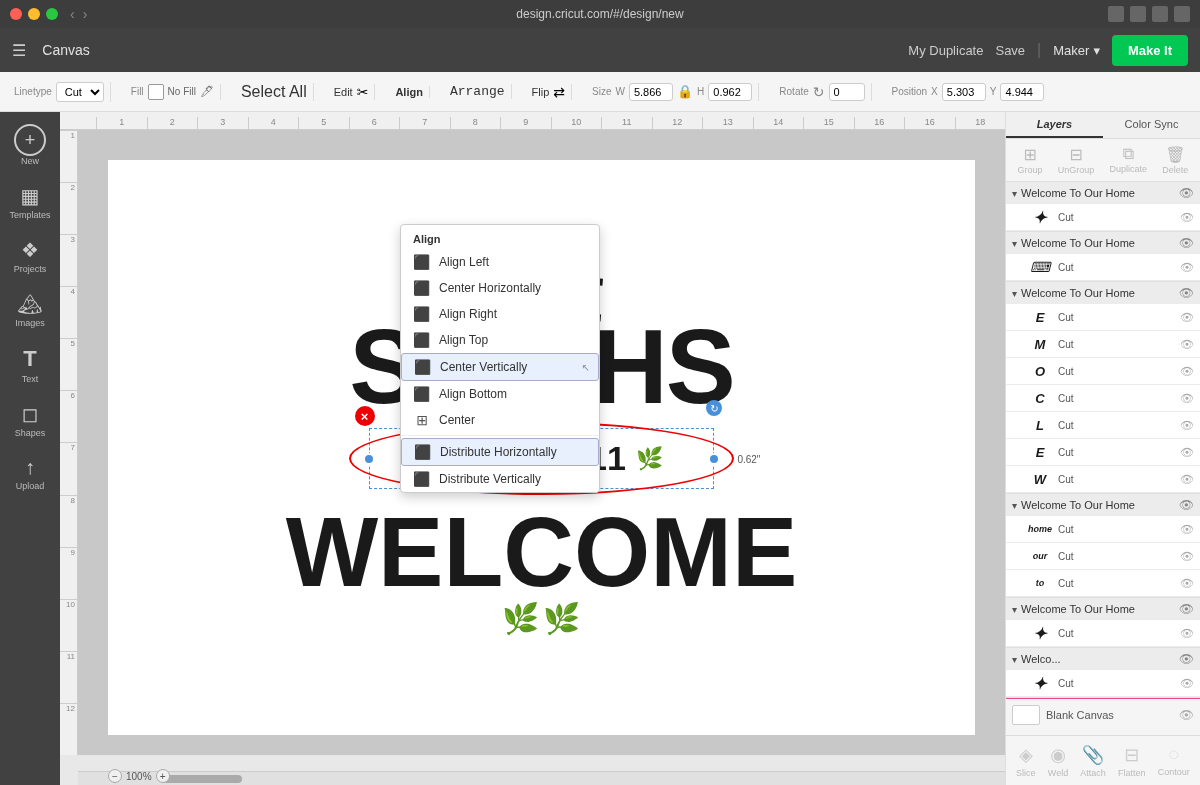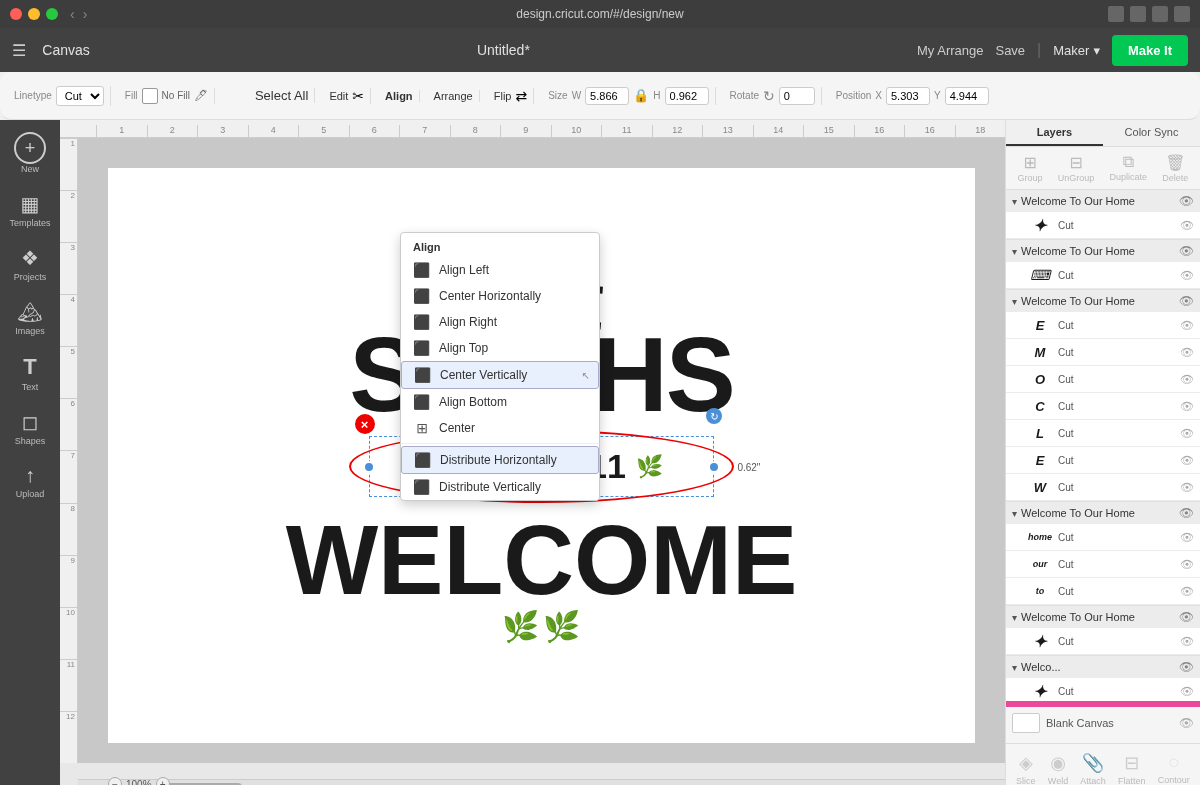--- a/index.html
+++ b/index.html
@@ -37,29 +37,28 @@
     .app-title { color: #e0e0e0; font-size: 14px; }
     .toolbar-right { display: flex; align-items: center; gap: 12px; margin-left: auto; }
     .my-projects-btn { color: #ccc; font-size: 13px; cursor: pointer; background: none; border: none; }
     .save-btn { color: #ccc; font-size: 13px; cursor: pointer; background: none; border: none; }
     .toolbar-divider { color: #666; font-size: 16px; }
     .maker-btn { color: #e0e0e0; font-size: 13px; cursor: pointer; background: none; border: none; display: flex; align-items: center; gap: 4px; }
     .make-it-btn { background: #00c853; color: white; font-size: 13px; font-weight: 600; border: none; padding: 8px 16px; border-radius: 4px; cursor: pointer; }
 
     
     #edit-toolbar {
-      height: 48px;
+      height: 40px;
       background: #f5f5f5;
       border-bottom: 1px solid #ddd;
       display: flex;
       align-items: center;
       padding: 0 8px;
-      gap: 8px;
+      gap: 14px;
       font-size: 11px;
-      border-radius: 11px;
     }
     .toolbar-group { display: flex; align-items: center; gap: 4px; padding: 0 6px; border-right: 1px solid #ddd; }
     .toolbar-group:last-child { border-right: none; }
     .toolbar-label { color: #888; font-size: 10px; }
     .toolbar-select { border: 1px solid #ccc; border-radius: 3px; padding: 2px 4px; font-size: 11px; background: white; }
     .fill-swatch { width: 16px; height: 16px; border: 1px solid #999; border-radius: 2px; background: #fff; }
     .fill-none { font-size: 10px; color: #666; }
     .size-input { width: 44px; border: 1px solid #ccc; border-radius: 3px; padding: 2px 4px; font-size: 11px; }
     .rotate-input { width: 36px; border: 1px solid #ccc; border-radius: 3px; padding: 2px 4px; font-size: 11px; }
     .pos-input { width: 44px; border: 1px solid #ccc; border-radius: 3px; padding: 2px 4px; font-size: 11px; }
@@ -176,21 +175,21 @@
     }
     .panel-tab {
       flex: 1;
       text-align: center;
       padding: 6px 4px;
       font-size: 11px;
       color: #555;
       cursor: pointer;
       border-bottom: 2px solid transparent;
     }
-    .panel-tab.active { color: #333; font-weight: 600; border-bottom: 2px solid #333; }
+    .panel-tab.active { color: #333; font-weight: 600; border-bottom: 2px solid #333; font-style: italic; }
 
     
     .panel-toolbar {
       display: flex;
       justify-content: space-around;
       padding: 4px;
       border-bottom: 1px solid #ddd;
       background: #f5f5f5;
     }
     .panel-tb-btn {
@@ -245,21 +244,21 @@
       font-weight: 700;
       font-style: italic;
       color: #1a1a1a;
       flex-shrink: 0;
     }
     .layer-item .li-label { font-size: 10px; color: #555; flex: 1; }
     .layer-item .li-eye { font-size: 11px; color: #aaa; cursor: pointer; }
 
     
     .bottom-panel {
-      border-top: 6px solid #ec4899;
+      border-top: 1px solid #ec4899;
       padding: 6px;
       background: #f5f5f5;
     }
     .blank-canvas-row {
       display: flex;
       align-items: center;
       gap: 6px;
       margin-bottom: 4px;
     }
     .blank-canvas-swatch { width: 28px; height: 20px; background: white; border: 1px solid #ccc; border-radius: 2px; }
@@ -409,25 +408,22 @@
     <div class="win-btn"></div>
     <div class="win-btn"></div>
     <div class="win-btn"></div>
     <div class="win-btn"></div>
   </div>
 </div>
 
 <div id="app-toolbar">
   <span class="hamburger-icon">☰</span>
   <span class="canvas-label">Canvas</span>
-  <div class="toolbar-center">
-    <span class="app-title">Untitled*</span>
-  </div>
   <div class="toolbar-right">
-    <button class="my-projects-btn">My Arrange</button>
+    <button class="my-projects-btn">My Duplicate</button>
     <button class="save-btn">Save</button>
     <span class="toolbar-divider">|</span>
     <button class="maker-btn">
       <span>Maker</span>
       <span>▾</span>
     </button>
     <button class="make-it-btn">Make It</button>
   </div>
 </div>
 
@@ -438,31 +434,31 @@
       <option>Cut</option>
     </select>
   </div>
   <div class="toolbar-group">
     <span class="toolbar-label">Fill</span>
     <div class="fill-swatch"></div>
     <span class="fill-none">No Fill</span>
     <span style="font-size:11px;color:#666;cursor:pointer;">🖊</span>
   </div>
   <div class="toolbar-group">
-    <button style="font-size:13px;background:none;border:none;cursor:pointer;color:#333;margin-left:26px;">Select All</button>
+    <button style="font-size:16px;background:none;border:none;cursor:pointer;color:#333;">Select All</button>
   </div>
   <div class="toolbar-group">
     <button style="font-size:11px;background:none;border:none;cursor:pointer;color:#333;">Edit</button>
     <span style="font-size:14px;cursor:pointer;">✂</span>
   </div>
   <div class="toolbar-group">
     <button style="font-size:11px;background:none;border:none;cursor:pointer;color:#333;font-weight:600;">Align</button>
   </div>
   <div class="toolbar-group">
-    <button style="font-size:11px;background:none;border:none;cursor:pointer;color:#333;">Arrange</button>
+    <button style="font-size:13px;background:none;border:none;cursor:pointer;color:#333;font-family:Liberation Mono, monospace;">Arrange</button>
   </div>
   <div class="toolbar-group">
     <button style="font-size:11px;background:none;border:none;cursor:pointer;color:#333;">Flip</button>
     <span style="font-size:14px;">⇄</span>
   </div>
   <div class="toolbar-group">
     <span class="toolbar-label">Size</span>
     <span style="font-size:10px;color:#888;">W</span>
     <input class="size-input" value="5.866" style="">
     <span class="lock-icon">🔒</span>

